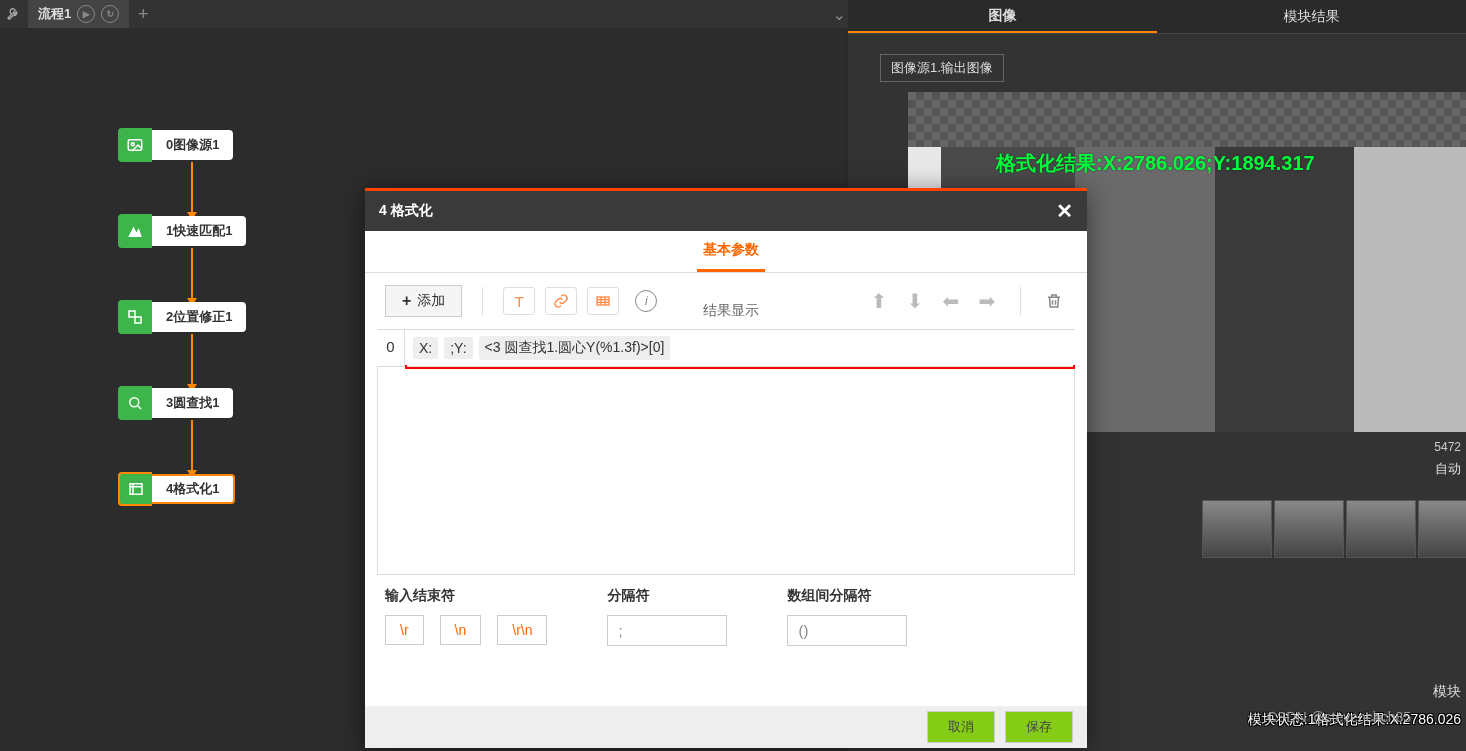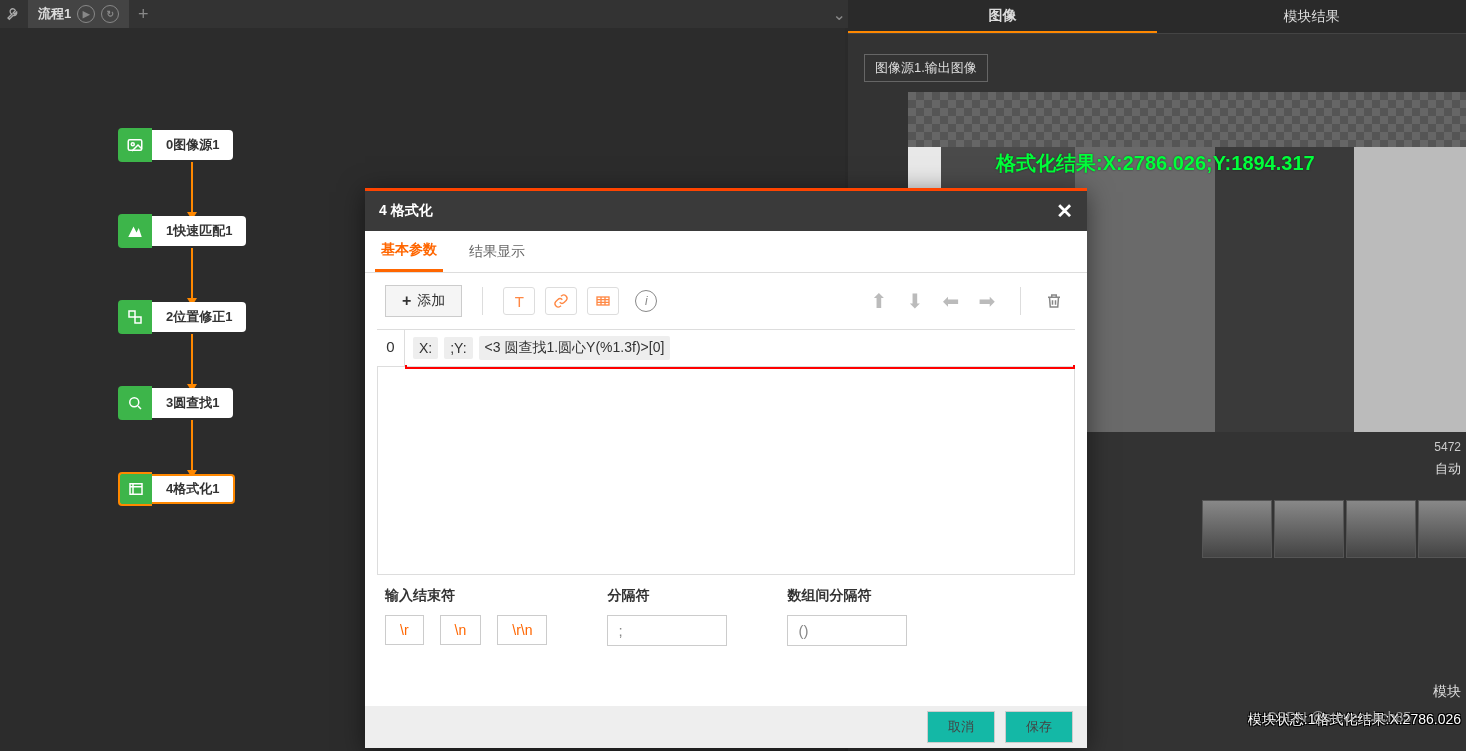--- a/index.html
+++ b/index.html
@@ -23,37 +23,37 @@
 .highlight .node-icon { border: 2px solid #ff8800; border-right: none; }
 .highlight .node-label { border: 2px solid #ff8800; border-left: none; }
 .arrow { position: absolute; left: 73px; top: 34px; width: 2px; height: 52px; background: #ff8800; }
 .arrow::after { content: ""; position: absolute; bottom: -6px; left: -4px; border-left: 5px solid transparent; border-right: 5px solid transparent; border-top: 8px solid #ff8800; }
 
 
 .rpanel { position: absolute; top: 0; right: 0; width: 618px; height: 751px; background: #333; }
 .rtabs { display: flex; height: 34px; background: #2a2a2a; border-bottom: 1px solid #444; }
 .rtab { flex: 1; display: flex; align-items: center; justify-content: center; font-size: 14px; color: #ddd; }
 .rtab.active { border-bottom: 2px solid #ff8800; font-weight: bold; }
-.srcselect { margin: 20px 0 10px 16px; display: inline-block; border: 1px solid #666; padding: 4px 10px; font-size: 13px; color: #ddd; }
+.srcselect { margin: 20px 0 10px 32px; display: inline-block; border: 1px solid #666; padding: 4px 10px; font-size: 13px; color: #ddd; }
 .imgview { position: relative; margin-left: 60px; width: 558px; height: 340px; background: repeating-conic-gradient(#555 0 25%, #666 0 50%) 0 0/16px 16px; }
 .imgcontent { position: absolute; top: 55px; left: 0; right: 0; height: 285px; background: linear-gradient(90deg, #e8e8e8 0 6%, #4a4a4a 6% 30%, #6a6a6a 30% 55%, #3a3a3a 55% 80%, #bbb 80% 100%); }
 .overlaytext { position: absolute; top: 58px; left: 88px; color: #00ff3a; font-size: 20px; font-weight: bold; text-shadow: 0 0 2px rgba(0,0,0,.6); }
 .imgnum { position: absolute; right: 5px; top: 440px; font-size: 12px; color: #ccc; }
 .autolabel { position: absolute; right: 5px; top: 460px; font-size: 13px; color: #ddd; }
 .thumbs { position: absolute; top: 500px; left: 354px; display: flex; gap: 2px; }
 .thumb { width: 70px; height: 58px; background: linear-gradient(#888, #444); border: 1px solid #555; }
 .bottomstatus { position: absolute; bottom: 22px; right: 5px; font-size: 14px; color: #fff; text-shadow: 1px 1px 0 #000, -1px -1px 0 #000, 1px -1px 0 #000, -1px 1px 0 #000; }
 .modlabel { position: absolute; bottom: 50px; right: 5px; font-size: 14px; color: #ddd; }
 .watermark { position: absolute; bottom: 26px; right: 55px; font-size: 14px; color: #b0b0b0; opacity:.85; }
 
 
 .dialog { position: absolute; left: 365px; top: 188px; width: 722px; height: 560px; background: #fff; box-shadow: 0 4px 24px rgba(0,0,0,.5); border-top: 3px solid #ff4400; }
 .dlg-header { height: 40px; background: #3a3a3a; color: #fff; display: flex; align-items: center; padding: 0 14px; font-size: 14px; font-weight: bold; }
 .dlg-close { margin-left: auto; font-size: 20px; cursor: pointer; }
-.dlg-tabs { display: flex; height: 42px; border-bottom: 1px solid #ddd; padding-left: 10px; align-items: center; gap: 20px; }
+.dlg-tabs { display: flex; height: 42px; border-bottom: 1px solid #ddd; padding-left: 10px; align-items: center; gap: 20px; flex-direction: column; }
 .dlg-tab { font-size: 14px; color: #666; padding: 10px 6px; }
 .dlg-tab.active { color: #ff6600; font-weight: bold; border-bottom: 3px solid #ff6600; }
 .toolbar { display: flex; align-items: center; padding: 12px 20px; gap: 10px; }
 .addbtn { border: 1px solid #ccc; background: #f5f5f5; padding: 6px 16px; display: flex; align-items: center; gap: 6px; font-size: 14px; color: #333; }
 .addbtn .plus { font-size: 16px; font-weight: bold; }
 .tdiv { width: 1px; height: 28px; background: #ddd; margin: 0 10px; }
 .ticon { width: 32px; height: 28px; border: 1px solid #ddd; border-radius: 3px; display: flex; align-items: center; justify-content: center; color: #ff8844; font-size: 15px; }
 .tinfo { width: 22px; height: 22px; border: 1.5px solid #888; border-radius: 50%; display: flex; align-items: center; justify-content: center; color: #888; font-size: 12px; font-style: italic; margin-left: 6px; }
 .t-spacer { flex: 1; }
 .tarr { width: 26px; height: 26px; color: #bbb; display: flex; align-items: center; justify-content: center; font-size: 20px; }
@@ -63,21 +63,21 @@
 .token { background: #eee; padding: 3px 6px; border-radius: 2px; font-size: 14px; color: #333; }
 .redline { position: absolute; left: 28px; right: 0; bottom: -3px; height: 4px; border: 2px solid red; border-top: none; }
 .formula-area { height: 208px; border: 1px solid #ddd; margin: 0 12px; border-top: none; }
 .options { display: flex; gap: 60px; padding: 12px 20px; }
 .opt-col { }
 .opt-label { font-size: 14px; font-weight: bold; color: #333; margin-bottom: 10px; }
 .opt-btns { display: flex; gap: 16px; }
 .obtn { border: 1px solid #ccc; padding: 6px 14px; font-size: 14px; color: #ff6600; background: #fff; }
 .oinput { border: 1px solid #ccc; padding: 6px 10px; width: 120px; font-size: 15px; color: #888; }
 .dlg-footer { position: absolute; bottom: 0; left: 0; right: 0; height: 42px; background: #eee; display: flex; align-items: center; justify-content: flex-end; gap: 10px; padding-right: 14px; }
-.fbtn { border: 1px solid #ccc; background: #14b8a6; padding: 6px 20px; font-size: 13px; color: #444; }
+.fbtn { border: 1px solid #ccc; background: #84cc16; padding: 6px 20px; font-size: 13px; color: #444; }
 svg { display: block; }
 </style>
 </head>
 <body>
 
 <div class="topbar">
   <div class="wrench">
     <svg width="16" height="16" viewBox="0 0 24 24" fill="none" stroke="#aaa" stroke-width="2">
         <path d="M14 7a4 4 0 1 0-5 5l-6 6 2 2 6-6a4 4 0 0 0 5-5l-3 3-2-2 3-3z"></path>
       </svg>

